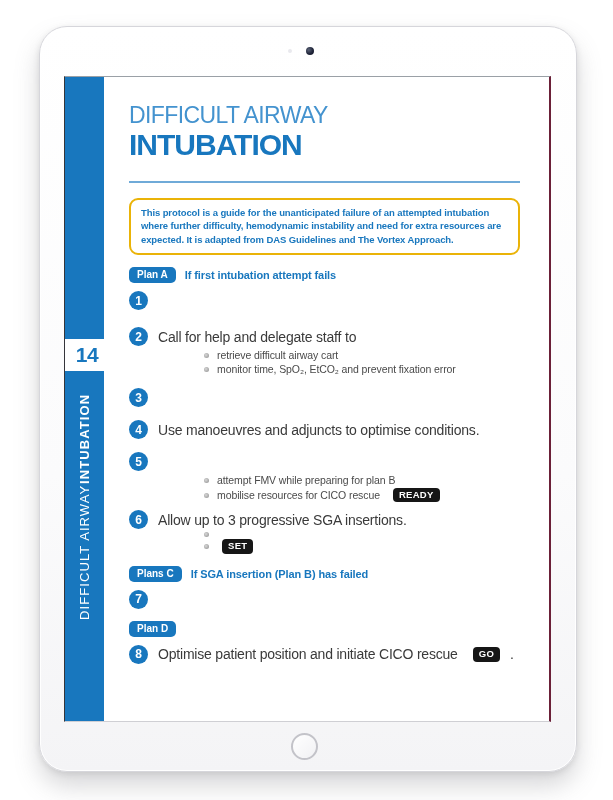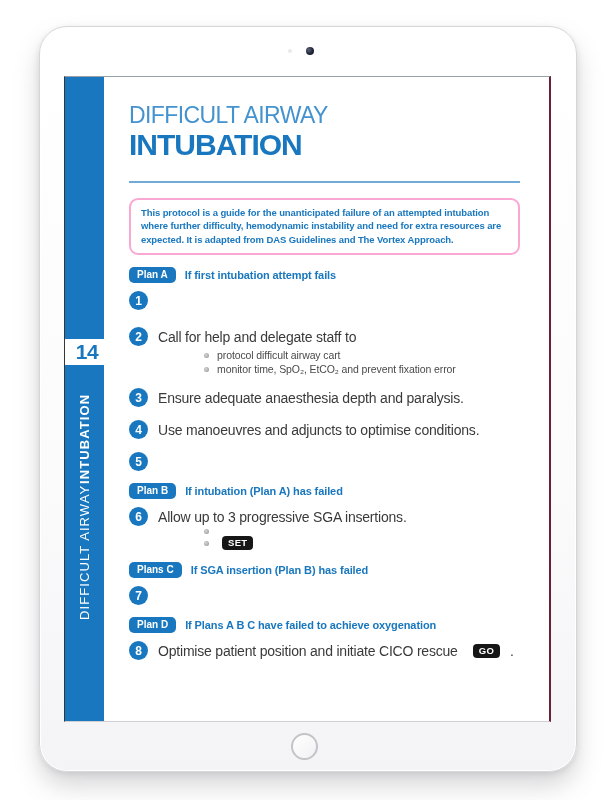--- a/index.html
+++ b/index.html
@@ -30,40 +30,40 @@
     border-top:1px solid #9aa0a6;
     border-left:1px solid #35353a;
     border-right:2px solid #6b2038;
     border-bottom:1px solid #cfcfd4;
     overflow:hidden;
   }
 
   
   .side-rail { position:absolute; left:0; top:0; width:39px; height:100%;
     background:#1877be; }
-  .page-num-box { position:absolute; left:0; top:262px; width:39px; height:26px;
+  .page-num-box { position:absolute; left:0; top:262px; width:39px; height:32px;
     background:#ffffff; display:flex; align-items:center; justify-content:center;
     padding-left:5px; }
   .page-num { color:#1877be; font-weight:bold; font-size:21px; letter-spacing:-0.5px; }
   .v-label { position:absolute; left:0; top:308px; width:39px; height:244px;
     writing-mode:vertical-rl; transform:rotate(180deg);
     display:flex; align-items:center; justify-content:center;
     color:#ffffff; font-size:13px; letter-spacing:1.1px; white-space:nowrap; }
   .v-label .bold { font-weight:bold; }
 
   
   .page { position:absolute; left:39px; top:0; right:0; bottom:0;
     padding:26px 29px 0 25px; background:#ffffff; }
 
   .eyebrow { color:#4493cf; font-size:23px; letter-spacing:-0.6px; line-height:1.05; }
   .doc-title { color:#1877be; font-size:30px; font-weight:bold;
     letter-spacing:-1px; line-height:1.05; margin-top:2px; }
   .rule { height:2px; background:#6faad8; margin-top:20px; }
 
-  .intro-box { margin-top:15px; border:2px solid #f9a8d4; border-radius:9px;
+  .intro-box { margin-top:15px; border:2px solid #eab308; border-radius:9px;
     padding:6px 10px 7px; color:#1877be; font-weight:bold; font-size:9.5px;
     line-height:1.42; letter-spacing:-0.1px; }
 
   .plan-header { display:flex; align-items:center; gap:9px; margin-top:12px; }
   .plan-badge { background:#1877be; color:#fff; font-weight:bold; font-size:10px;
     padding:2px 8px 3px; border-radius:5px; line-height:1.1; white-space:nowrap; }
   .plan-cond { color:#1877be; font-weight:bold; font-size:11px; letter-spacing:-0.1px; }
 
   .step { display:flex; align-items:center; gap:10px; margin-top:13px; }
   .step-first { margin-top:8px; }
@@ -120,46 +120,52 @@
         <span class="step-num">1</span>
       </div>
 
       <div class="step step-gap">
         <span class="step-num">2</span>
         <span class="step-text">Call for help and delegate staff to</span>
       </div>
       <div class="bullets">
         <div class="bullet">
           <span class="dot"></span>
-          <span class="bullet-text">protocol difficult airway cart</span>
+          <span class="bullet-text">retrieve difficult airway cart</span>
         </div>
         <div class="bullet">
           <span class="dot"></span>
           <span class="bullet-text">monitor time, SpO₂, EtCO₂ and prevent fixation error</span>
         </div>
       </div>
 
       <div class="step">
         <span class="step-num">3</span>
-        <span class="step-text">Ensure adequate anaesthesia depth and paralysis.</span>
       </div>
 
       <div class="step">
         <span class="step-num">4</span>
         <span class="step-text">Use manoeuvres and adjuncts to optimise conditions.</span>
       </div>
 
       <div class="step">
         <span class="step-num">5</span>
       </div>
-
-      <div class="plan-header">
-        <span class="plan-badge">Plan B</span>
-        <span class="plan-cond">If intubation (Plan A) has failed</span>
-      </div>
+      <div class="bullets">
+        <div class="bullet">
+          <span class="dot"></span>
+          <span class="bullet-text">attempt FMV while preparing for plan B</span>
+        </div>
+        <div class="bullet">
+          <span class="dot"></span>
+          <span class="bullet-text">mobilise resources for CICO rescue</span>
+          <span class="chip">READY</span>
+        </div>
+      </div>
+
 
       <div class="step step-first">
         <span class="step-num">6</span>
         <span class="step-text">Allow up to 3 progressive SGA insertions.</span>
       </div>
       <div class="bullets">
         <div class="bullet">
           <span class="dot"></span>
         </div>
         <div class="bullet">
@@ -172,21 +178,20 @@
         <span class="plan-badge">Plans C</span>
         <span class="plan-cond">If SGA insertion (Plan B) has failed</span>
       </div>
 
       <div class="step step-first">
         <span class="step-num">7</span>
       </div>
 
       <div class="plan-header">
         <span class="plan-badge">Plan D</span>
-        <span class="plan-cond">If Plans A B C have failed to achieve oxygenation</span>
       </div>
 
       <div class="step step-first">
         <span class="step-num">8</span>
         <span class="step-text">Optimise patient position and initiate CICO rescue</span>
         <span class="chip">GO</span>
         <span class="suffix">.</span>
       </div>
 
     </div>

